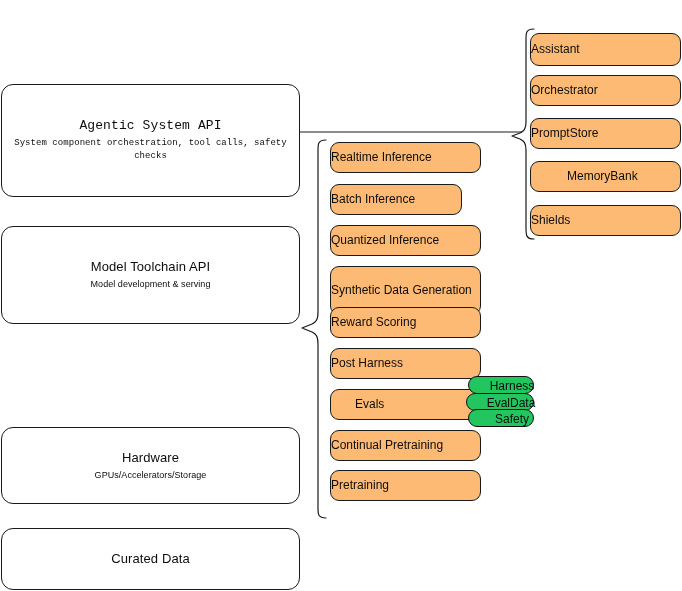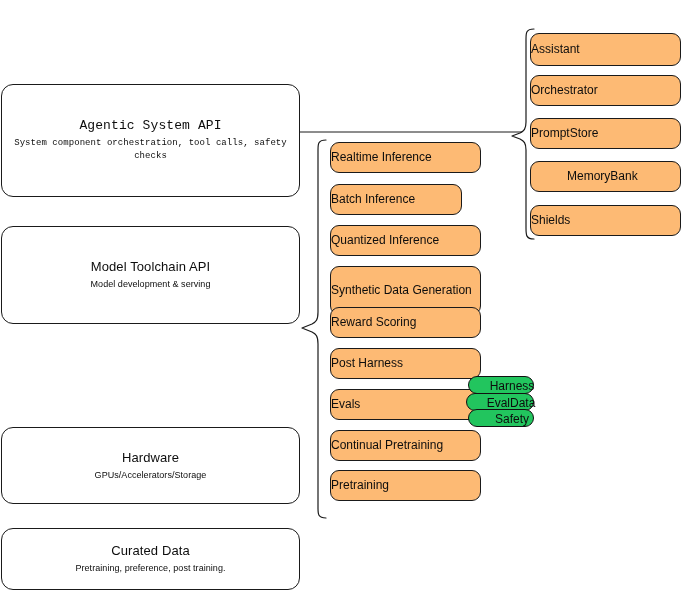--- a/index.html
+++ b/index.html
@@ -91,21 +91,20 @@
   </div>
 
 
   <div class="box" style="left:1px; top:427px; width:299px; height:77px;">
     <div class="layer-title">Hardware</div>
     <div class="layer-sub">GPUs/Accelerators/Storage</div>
   </div>
 
   <div class="box" style="left:1px; top:528px; width:299px; height:62px;">
     <div class="layer-title">Curated Data</div>
-    <div class="layer-sub">Pretraining, preference, post training.</div>
   </div>
 
   <div class="connector" style="left:300px; top:126px; width:224px; height:14px;">
     <svg width="224" height="14" viewBox="0 0 224 14">
       <path d="M0 6 L222 6" stroke="#1a1a1a" stroke-width="1" fill="none"></path>
     </svg>
   </div>
 
   <div class="brace" style="left:300px; top:138px; width:28px; height:384px;">
     <svg width="28" height="384" viewBox="0 0 28 384">
@@ -132,21 +131,21 @@
   </div>
   <div class="pillbox" style="left:330px; top:266px; width:151px; height:49px;">
     <span>Synthetic Data Generation</span>
   </div>
   <div class="pillbox" style="left:330px; top:307px; width:151px; height:31px;">
     <span>Reward Scoring</span>
   </div>
   <div class="pillbox" style="left:330px; top:348px; width:151px; height:31px;">
     <span>Post Harness</span>
   </div>
-  <div class="pillbox" style="left:330px; top:389px; width:151px; height:31px;">
+  <div class="pillbox" style="left:330px; top:389px; width:151px; height:31px;padding-left:24px;">
     <span>Evals</span>
   </div>
   <div class="pillbox" style="left:330px; top:430px; width:151px; height:31px;">
     <span>Continual Pretraining</span>
   </div>
   <div class="pillbox" style="left:330px; top:470px; width:151px; height:31px;">
     <span>Pretraining</span>
   </div>
 
   <div class="oval" style="left:468px; top:376px; width:66px; height:18px;">

